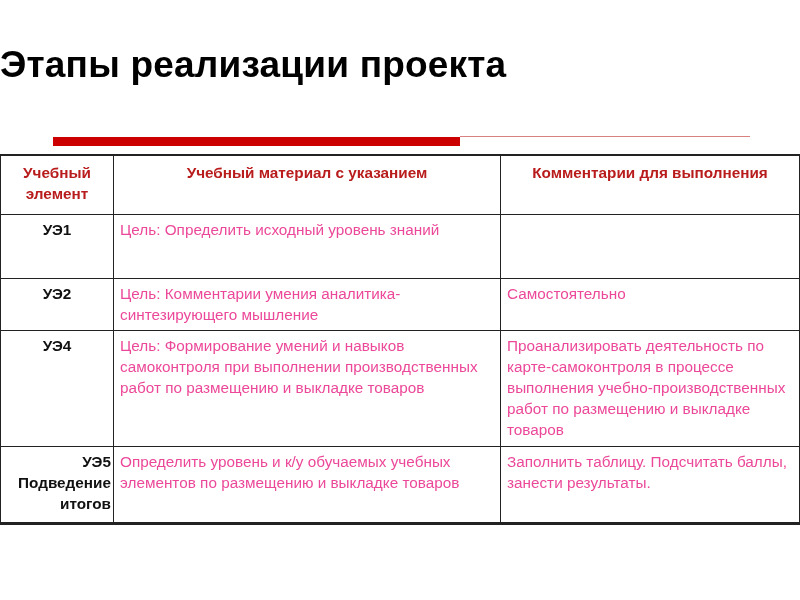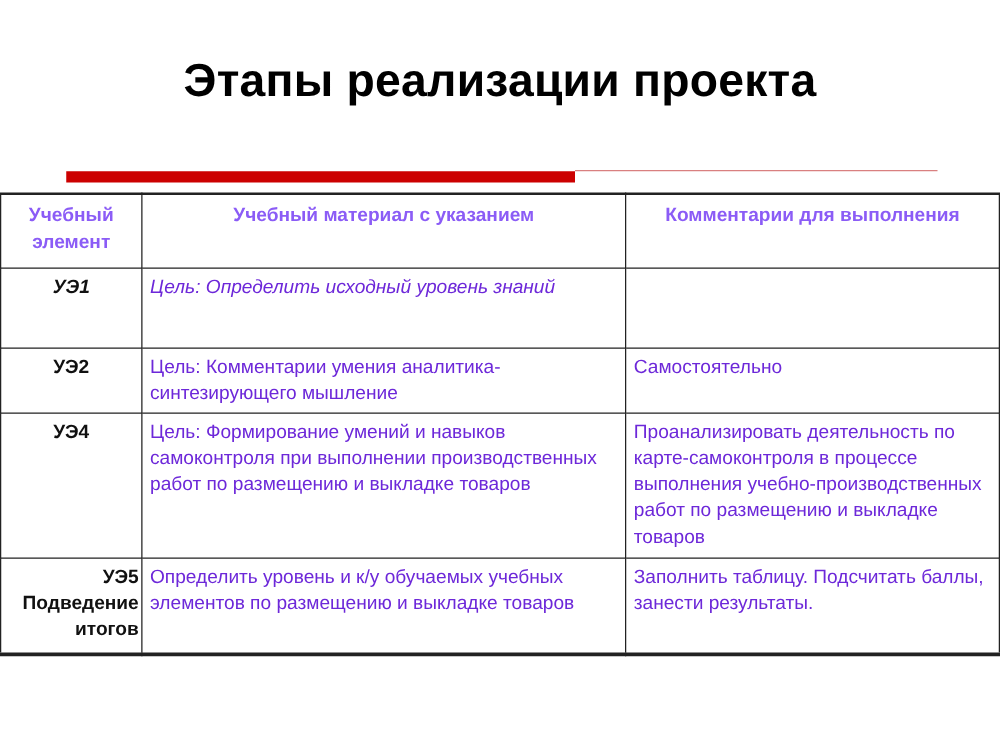--- a/index.html
+++ b/index.html
@@ -1,21 +1,21 @@
 <!DOCTYPE html>
 <html><head>
   <meta charset="utf-8">
   <style>
     html, body { margin: 0; padding: 0; }
     body {
       width: 800px; height: 600px; position: relative; overflow: hidden;
       background: #ffffff; font-family: "Liberation Sans", sans-serif; color: #000;
     }
     .title {
-      position: absolute; left: 0; top: 44px; width: 800px; text-align: center;
+      position: absolute; left: 0; top: 44px; width: 800px; text-align: left;
       font-size: 37px; font-weight: bold; letter-spacing: 0.2px;
       font-family: "Liberation Sans", sans-serif;
     }
     .rule-thick {
       position: absolute; left: 53px; top: 137px; width: 407px; height: 9px;
       background: #cc0000;
     }
     .rule-thin {
       position: absolute; left: 460px; top: 136px; width: 290px; height: 1px;
       background: #d98080;
@@ -23,29 +23,29 @@
     table.grid {
       position: absolute; left: 0px; top: 154px; width: 799px;
       border-collapse: collapse; table-layout: fixed;
       font-size: 15.3px; line-height: 21px;
     }
     table.grid td, table.grid th {
       border: 1.5px solid #222;
       vertical-align: top; padding: 4px 6px 0 6px;
     }
     table.grid th {
-      font-weight: bold; text-align: center; color: #8b5cf6;
+      font-weight: bold; text-align: center; color: #b91c1c;
       height: 52px; padding-top: 6px;
     }
     table.grid th.h-left { text-align: center; }
     table.grid td.el {
       font-weight: bold; text-align: center; color: #111; padding-left: 2px; padding-right: 2px;
     }
-    table.grid td.txt { color: #6d28d9; }
-    .r1 td { height: 59px; font-style: italic; }
+    table.grid td.txt { color: #ec4899; }
+    .r1 td { height: 59px; }
     .r2 td { height: 47px; }
     .r3 td { height: 68px; }
     .r4 td { height: 111px; margin-left: 38px; }
     .r5 td { height: 71px; }
     .el-sub { display: block; text-align: right; }
     table.grid { border-top: 2px solid #222; border-bottom: 3px solid #222; }
   </style>
 </head>
 <body>
 

